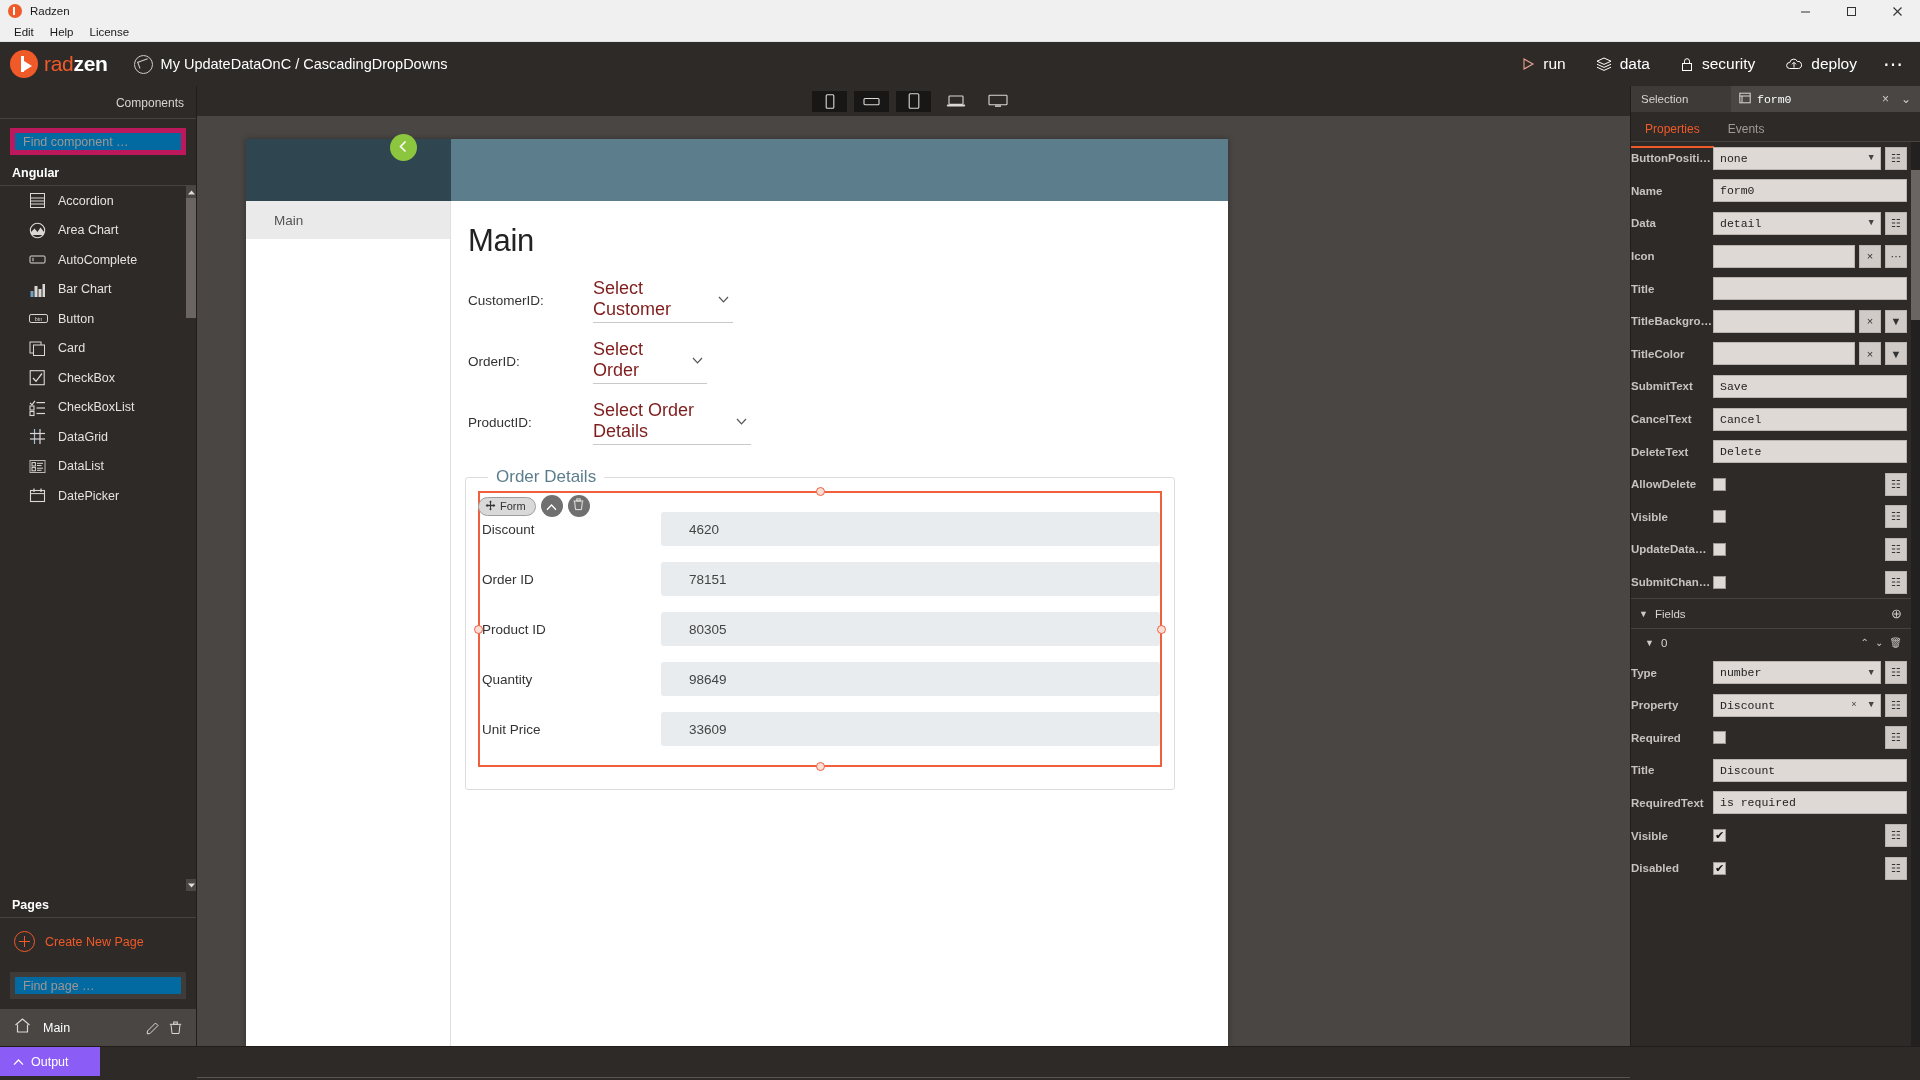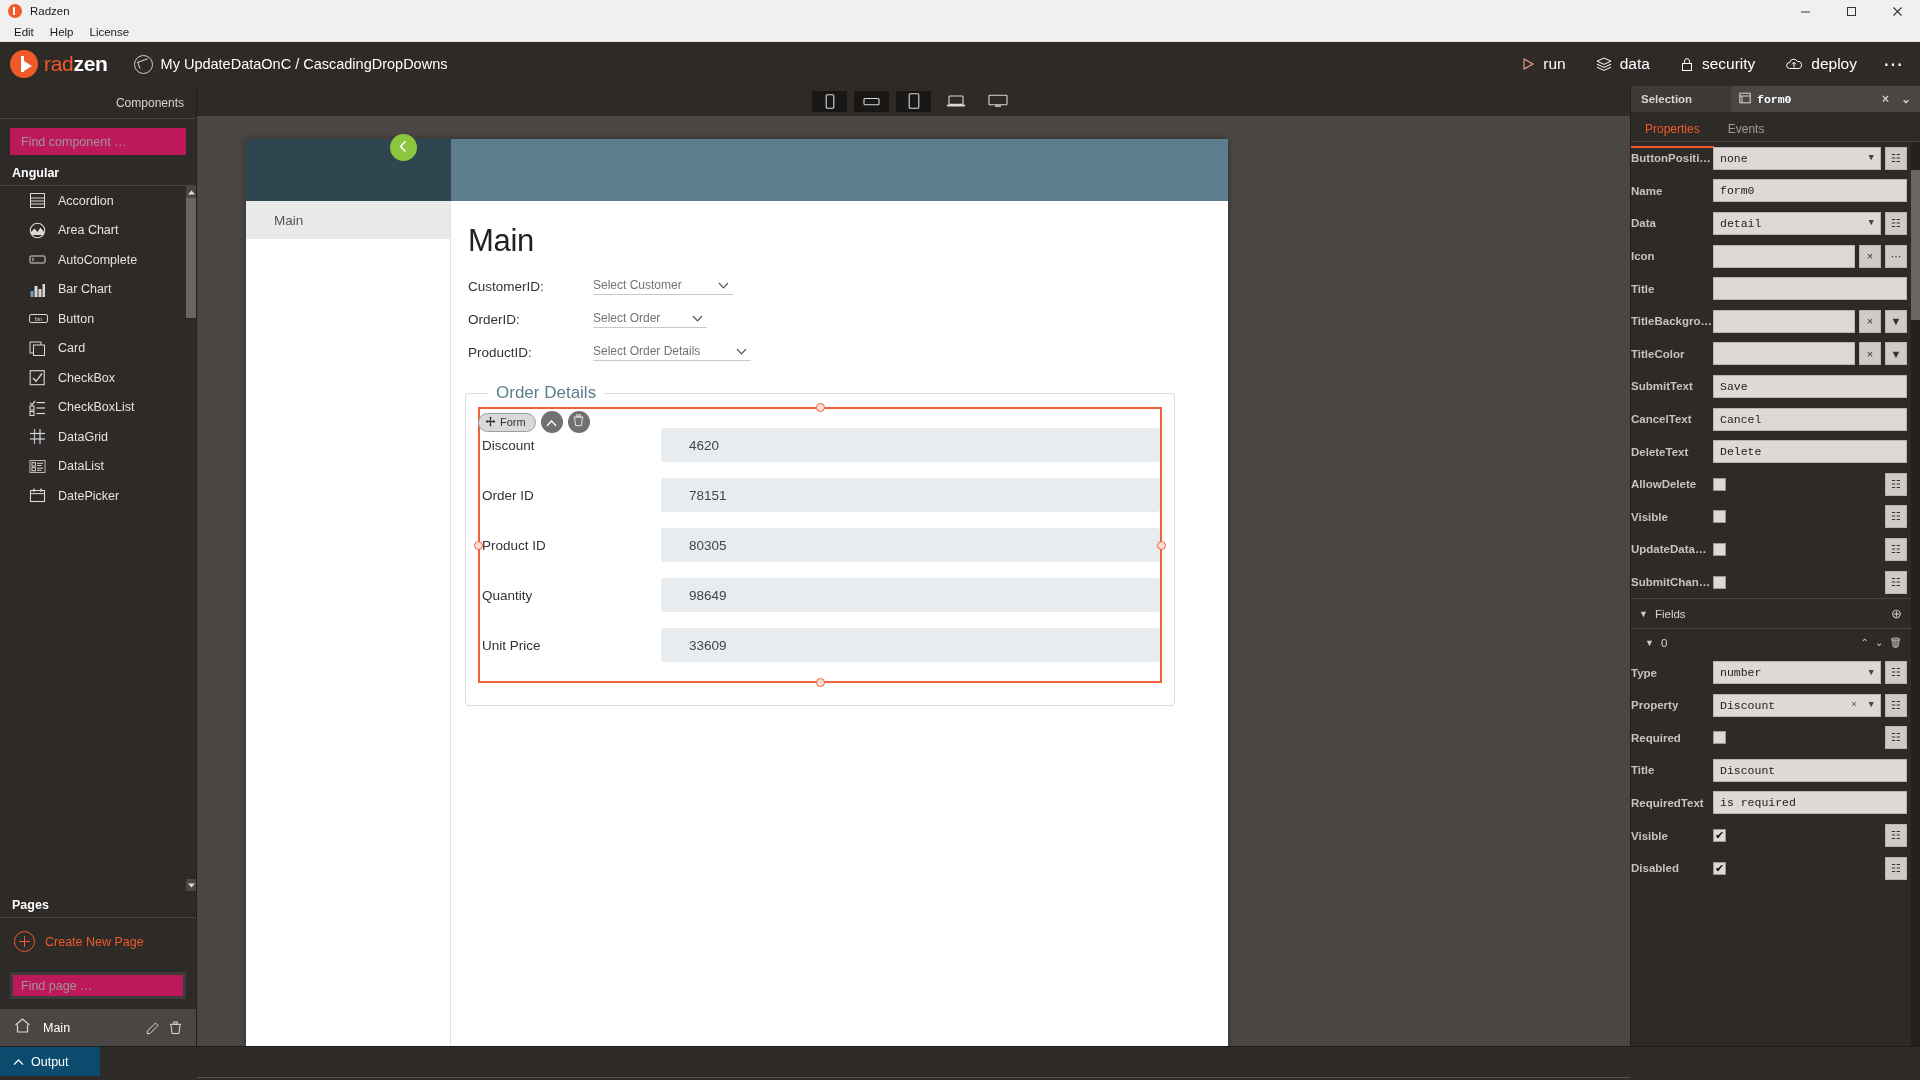--- a/index.html
+++ b/index.html
@@ -78,21 +78,21 @@
   .left {
     width: 197px; background: #2e2a28; display: flex; flex-direction: column;
     flex: 0 0 197px; min-height: 0; border-right: 1px solid #201d1b;
   }
   .panel-title {
     font-size: 12px; color: #d8d4d1; padding: 10px 12px 8px 12px; flex: 0 0 auto;
     border-bottom: 1px solid #474340;
     text-align: right;
   }
   .search-box {
-    margin: 9px 10px; background: #be185d; border: 3px solid #be185d;
+    margin: 9px 10px; background: #0369a1; border: 5px solid #be185d;
     height: 27px; display: flex; align-items: center; padding: 0 8px; flex: 0 0 auto;
   }
   .search-box input {
     width: 100%; background: transparent; border: none; outline: none;
     color: #cfcbc8; font-size: 12.5px; font-family: inherit;
   }
   .search-box input::placeholder { color: #9d9793; }
   .grp-label {
     font-size: 12.5px; color: #fff; font-weight: bold; padding: 2px 12px 5px 12px; flex: 0 0 auto;
   }
@@ -167,21 +167,21 @@
     cursor: pointer;
   }
 
   h1.page-h1 { font-size: 31px; font-weight: normal; color: #222; margin: 0 0 18px 5px; letter-spacing: -0.3px; }
   .field-row { display: flex; align-items: center; margin-bottom: 15px; }
   .field-lbl { width: 130px; font-size: 13.5px; color: #333; padding-left: 5px; }
   .ddl {
     border-bottom: 1px solid #c9c9c9; display: flex; align-items: center; justify-content: space-between;
     padding: 1px 4px 2px 0; cursor: pointer;
   }
-  .ddl span { font-size: 12px; color: #737373; }
+  .ddl span { font-size: 18px; color: #7f1d1d; }
   .ddl .car { font-size: 11px; color: #666; margin-left: 14px; }
 
   .fieldset {
     margin: 22px 25px 0 2px; border: 1px solid #ddd; border-radius: 3px;
     padding: 0 12px 22px 12px; position: relative;
   }
   .fieldset > legend {
     font-size: 17px; color: #5c7d8c; padding: 0 8px; margin-left: 10px;
   }
   .form-toolbar { position: absolute; left: 12px; top: 8px; display: flex; align-items: center; gap: 5px; z-index: 9; }
@@ -211,21 +211,21 @@
   .frow-inp {
     flex: 1; height: 34px; background: #e8ecef; border-radius: 3px;
     display: flex; align-items: center; padding: 0 28px; font-size: 13.5px; color: #444;
   }
 
   
   .right {
     width: 290px; flex: 0 0 290px; background: #2e2a28; display: flex; flex-direction: column;
     min-height: 0; border-left: 1px solid #201d1b;
   }
-  .sel-bar { display: flex; align-items: flex-start; height: 26px; flex: 0 0 26px; font-weight: bold; }
+  .sel-bar { display: flex; align-items: flex-start; height: 26px; flex: 0 0 26px; }
   .sel-lbl {
     width: 100px; flex: 0 0 100px; font-size: 11.5px; color: #d8d4d1; padding-left: 10px;
     background: #3e3a37; height: 26px; line-height: 26px;
   }
   .sel-val {
     flex: 1; background: #4a4644; height: 26px; display: flex; align-items: center;
     padding: 0 6px 0 8px; gap: 6px;
   }
   .sel-val .nm { font-size: 11.5px; color: #fff; flex: 1; font-family: "Liberation Mono", monospace; }
   .sel-x, .sel-c { color: #cfcbc8; font-size: 12px; cursor: pointer; padding: 0 3px; }
@@ -275,21 +275,21 @@
   .sub-row .ga { color: #cfcbc8; font-size: 10px; cursor: pointer; padding: 0 3px; }
   .rt-scroll { position: absolute; right: 0; top: 0; bottom: 0; width: 9px; background: #232020; }
   .rt-thumb { position: absolute; left: 0; width: 9px; top: 28px; height: 150px; background: #6a6562; }
 
   
   .outbar {
     height: 30px; flex: 0 0 30px; background: #2e2a28; display: flex; align-items: stretch;
     border-top: 1px solid #201d1b;
   }
   .out-tab {
-    width: 100px; background: #0c4a6e; display: flex; align-items: center; gap: 7px;
+    width: 100px; background: #8b5cf6; display: flex; align-items: center; gap: 7px;
     padding-left: 13px; font-size: 12.5px; color: #fff; cursor: pointer;
   }
   .out-rest { flex: 1; }
   .statusline { height: 4px; background: #2e2a28; position: relative; }
   .statusline::after {
     content:""; position:absolute; left: 197px; right: 290px; top: 1px; height: 1px; background: #5a5551;
   }
 </style>
 </head>
 <body>

